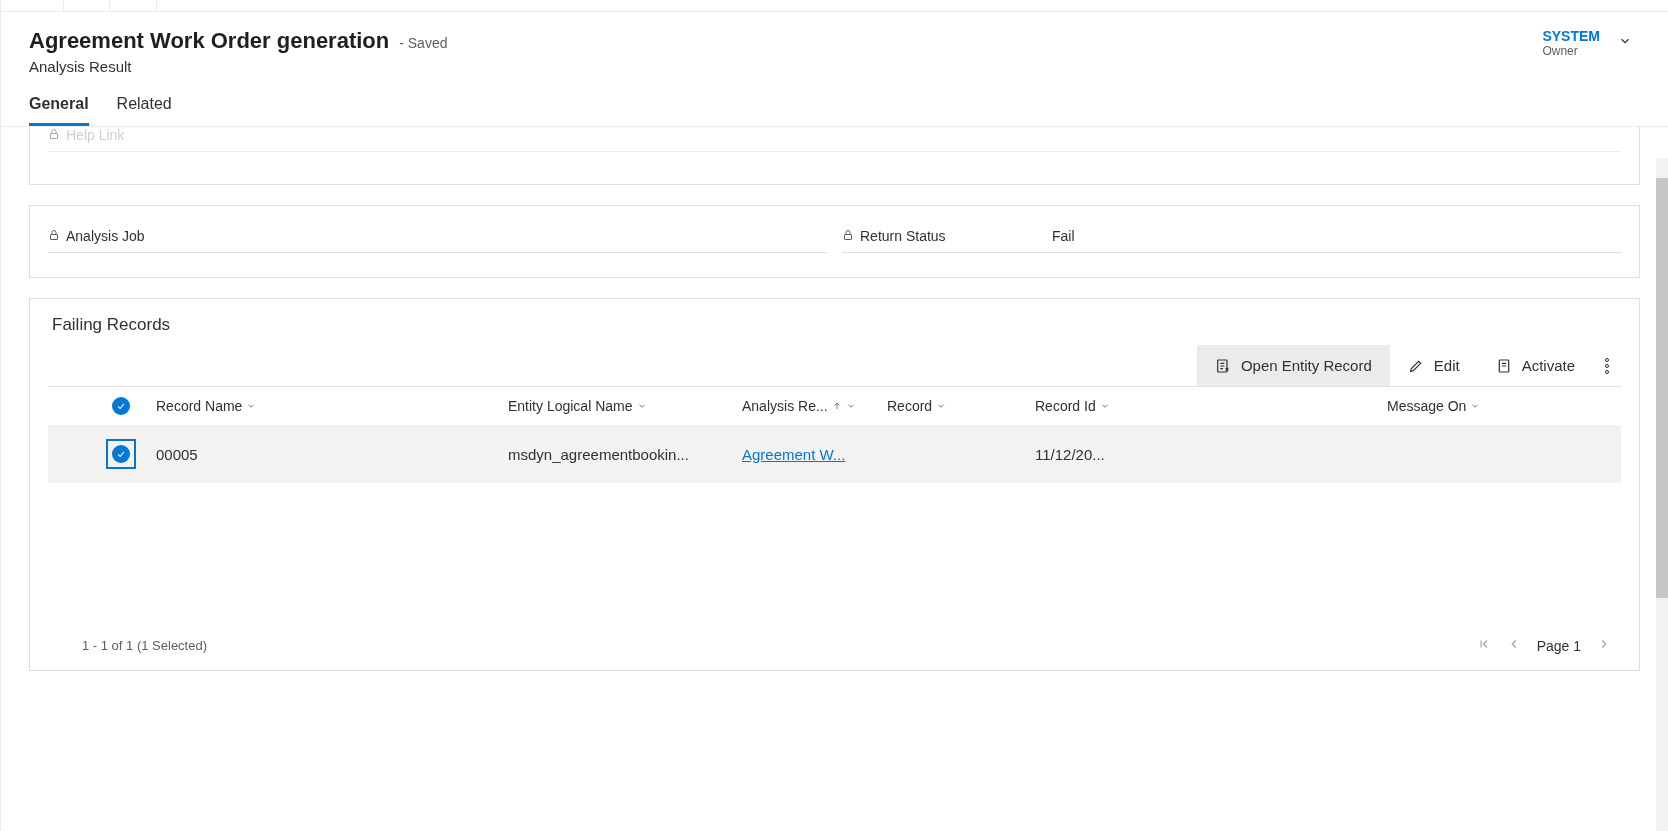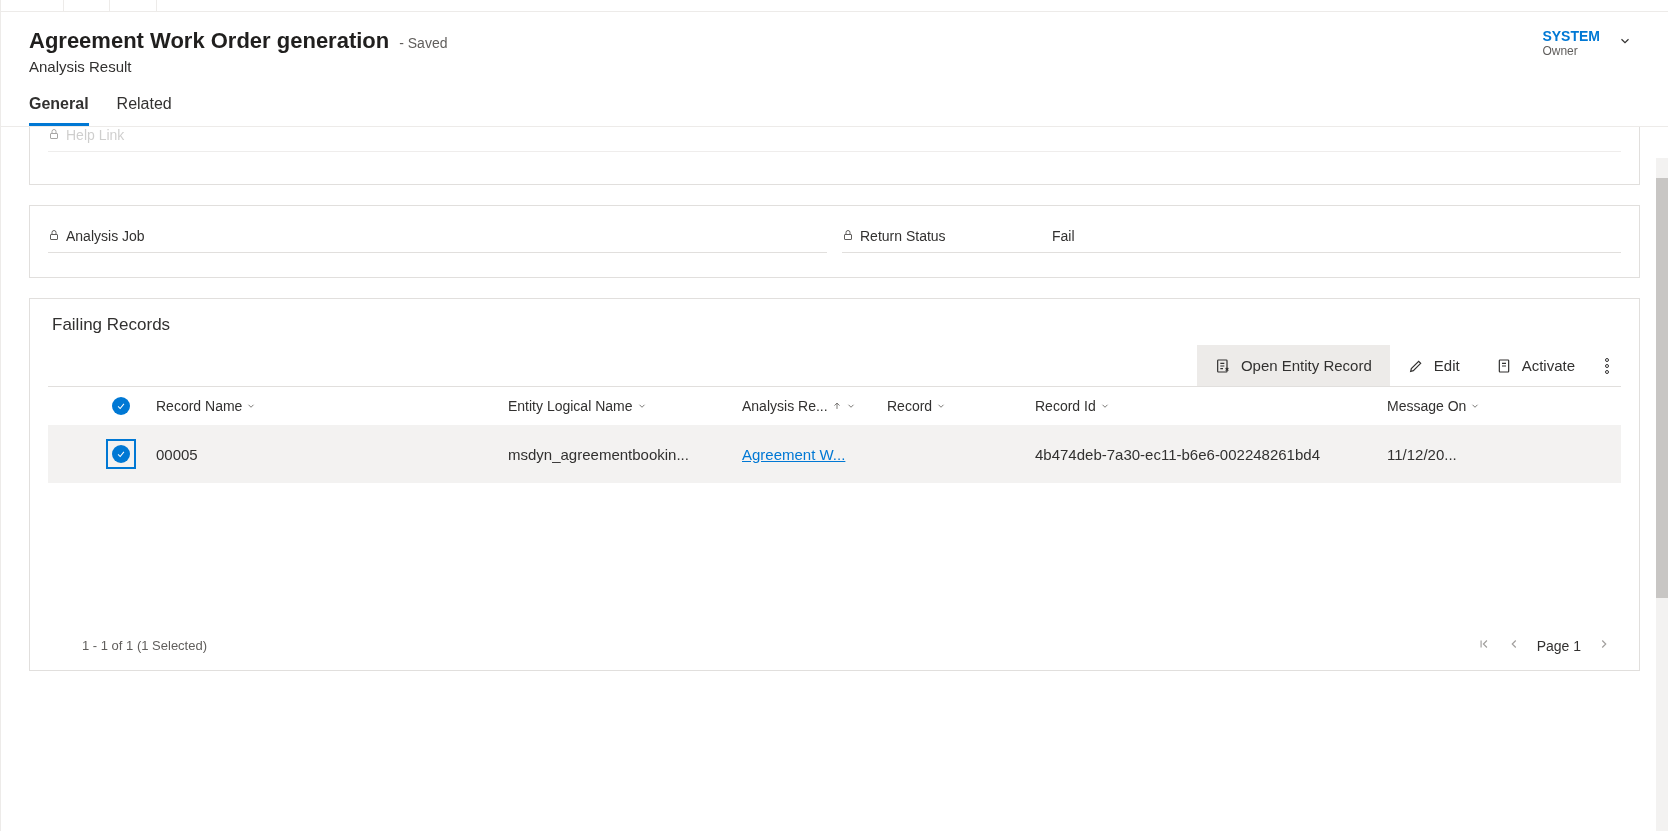--- a/index.html
+++ b/index.html
@@ -415,21 +415,20 @@
                 </svg>
             </span>
           </span>
         </div>
         <div class="cell c-name">00005</div>
         <div class="cell c-entity">msdyn_agreementbookin...</div>
         <div class="cell c-analysis">
           <span class="row-link">Agreement W...</span>
         </div>
         <div class="cell c-message"></div>
-        <div class="cell c-recordid">4b474deb-7a30-ec11-b6e6-002248261bd4</div>
         <div class="cell c-created">11/12/20...</div>
       </div>
 
       <div style="height:140px"></div>
 
       <div class="grid-footer">
         <span>1 - 1 of 1 (1 Selected)</span>
         <div class="pager">
           <span><svg width="14" height="14" viewBox="0 0 24 24" stroke-width="2">
                 <polyline points="17 18 11 12 17 6"></polyline>

